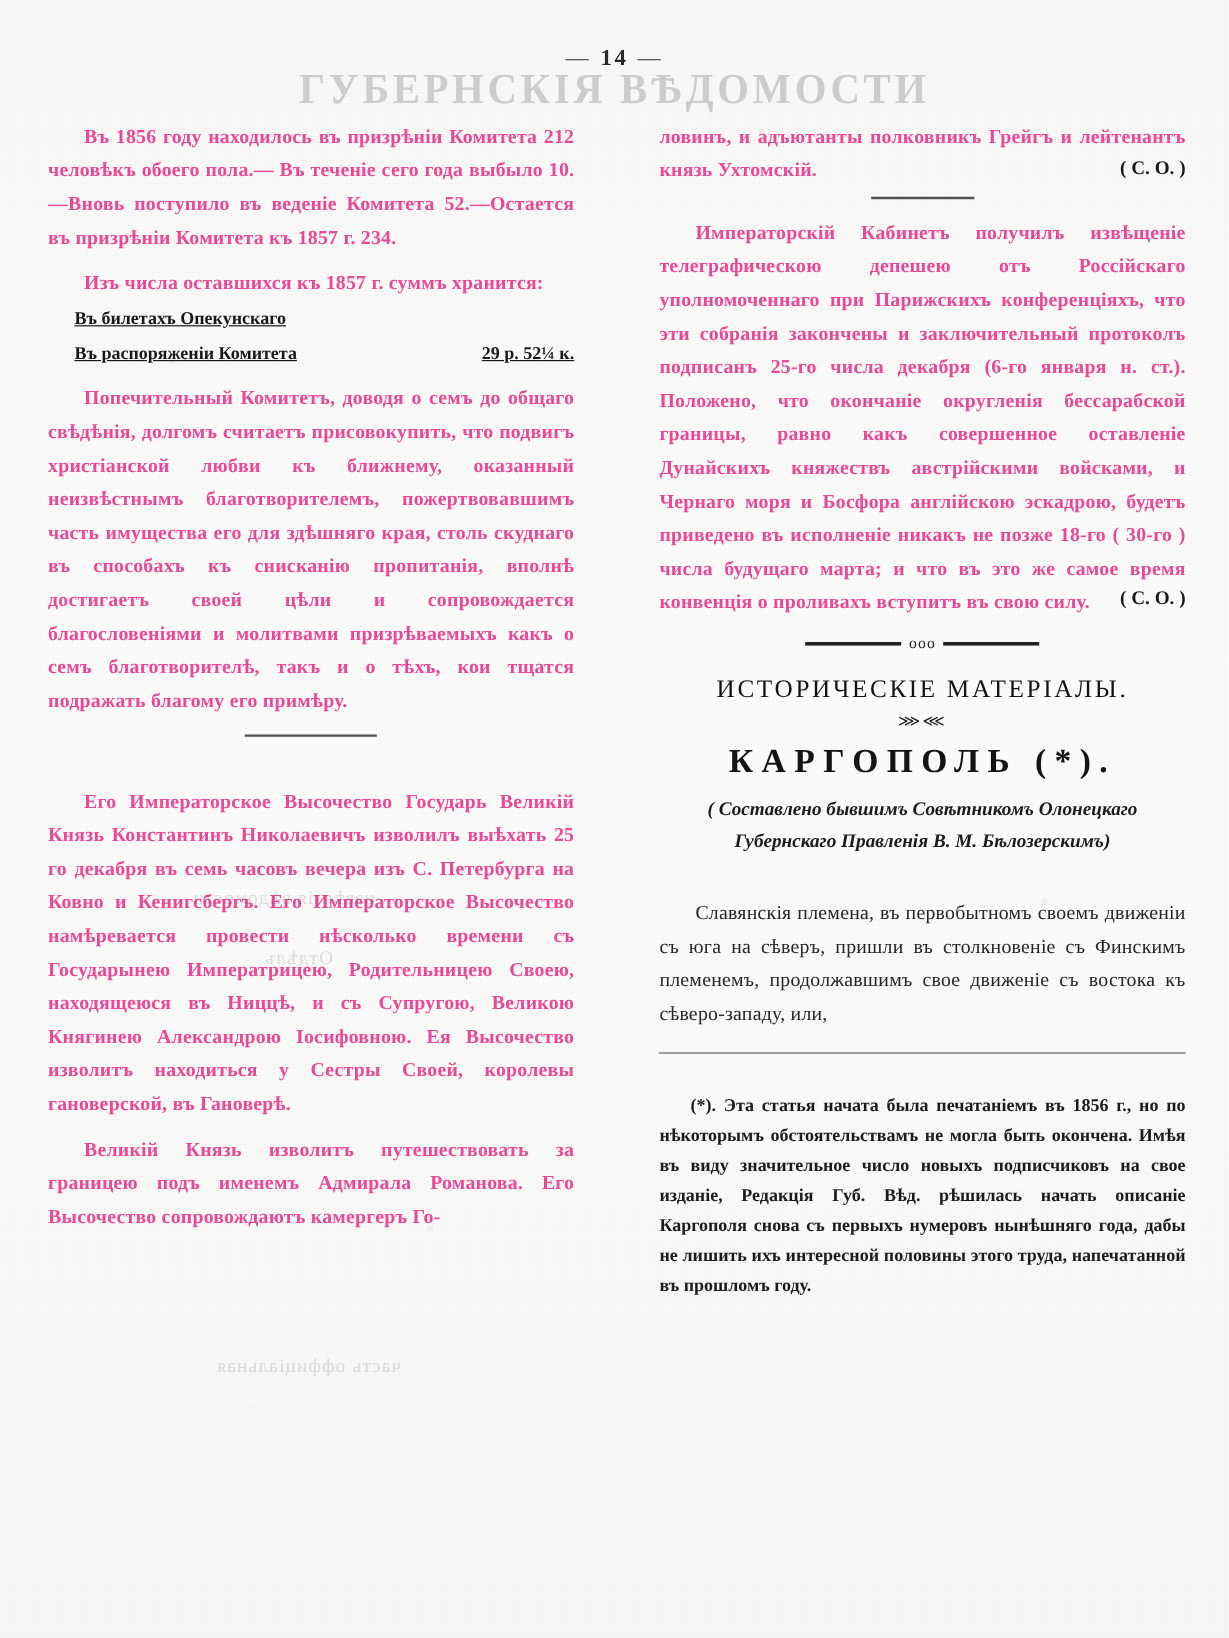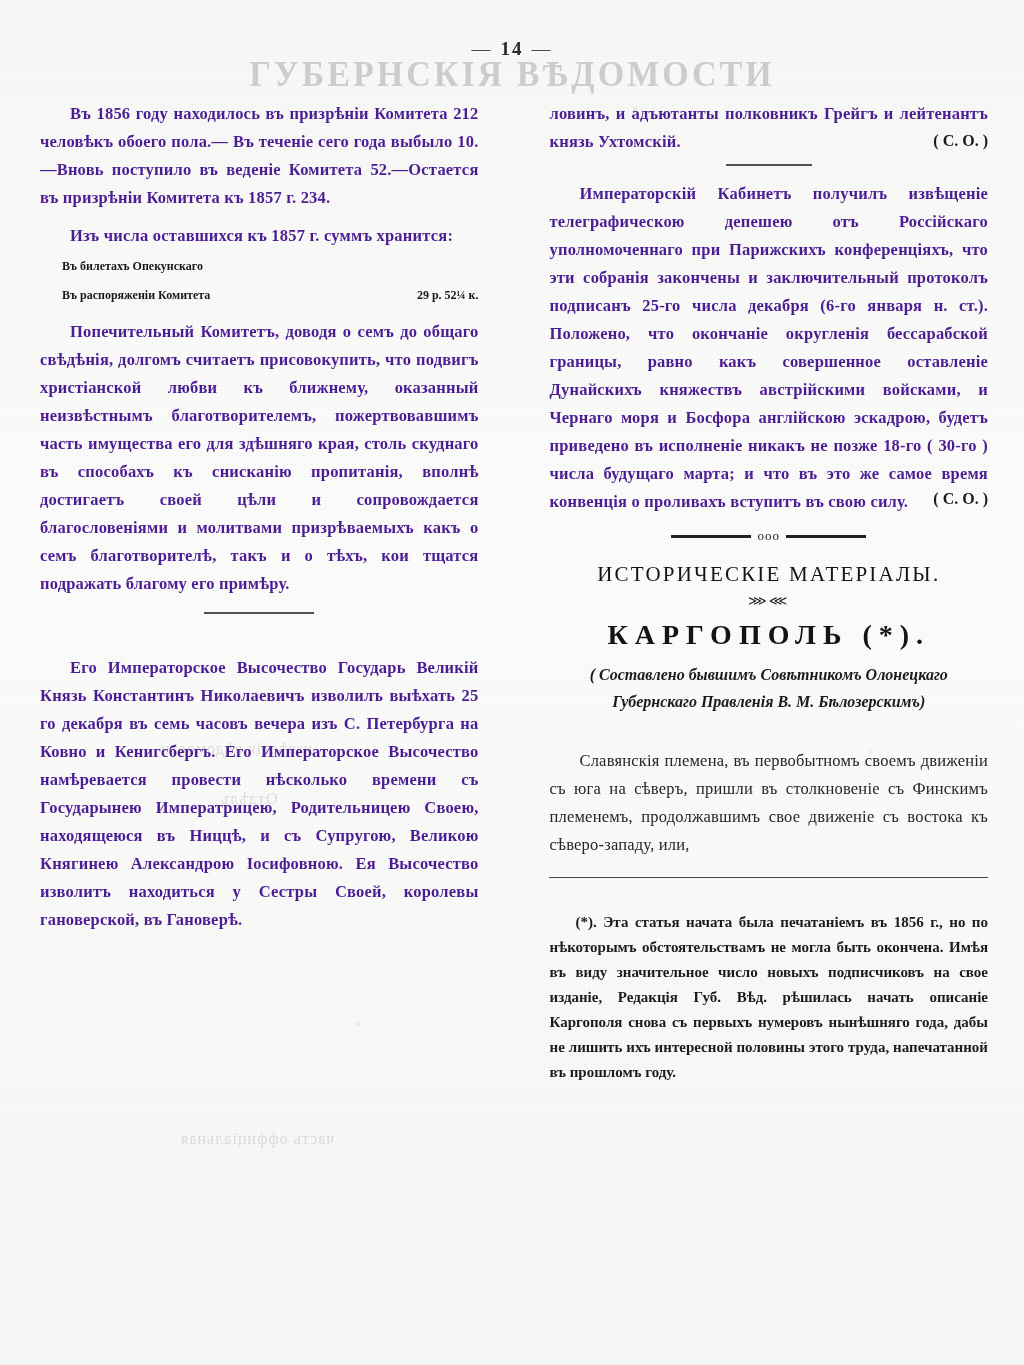--- a/index.html
+++ b/index.html
@@ -88,35 +88,36 @@
     background: linear-gradient(180deg, rgba(0,0,0,0) 0, rgba(0,0,0,0.45) 4%, rgba(0,0,0,0.45) 96%, rgba(0,0,0,0) 100%);
     margin: 6px 6px 0 6px;
   }
 
   p.body {
     margin: 0 0 2px 0;
     font-size: 16.5px;
     line-height: 28px;
     text-align: justify;
     text-indent: 30px;
-    color: #4c1d95;
+    color: #ec4899;
     letter-spacing: .2px;
     font-weight: 600;
   }
   p.body.noind { text-indent: 0; }
   p.body.light { font-weight: 500; color:#262626; }
   .gap-s { height: 8px; }
   .gap-l { height: 26px; }
 
   
   .ledger {
-    font-size: 12px;
+    font-size: 15px;
     line-height: 29px;
     font-weight: 600;
     color: #191919;
+    text-decoration: underline;
   }
   .ledger .row {
     display: flex;
     align-items: baseline;
     white-space: nowrap;
   }
   .ledger .lead { flex: 0 0 auto; }
   .ledger .fill {
     flex: 1 1 auto;
     margin: 0 6px;
@@ -244,20 +245,21 @@
     </div>
 
     <div class="gap-s"></div>
     <p class="body">Попечительный Комитетъ, доводя о семъ до общаго свѣдѣнія, долгомъ считаетъ присовокупить, что подвигъ христіанской любви къ ближнему, оказанный неизвѣстнымъ благотворителемъ, пожертвовавшимъ часть имущества его для здѣшняго края, столь скуднаго въ способахъ къ снисканію пропитанія, вполнѣ достигаетъ своей цѣли и сопровождается благословеніями и молитвами призрѣваемыхъ какъ о семъ благотворителѣ, такъ и о тѣхъ, кои тщатся подражать благому его примѣру.</p>
 
     <div class="orn-line"></div>
     <div class="gap-l"></div>
 
     <p class="body">Его Императорское Высочество Государь Великій Князь Константинъ Николаевичъ изволилъ выѣхать 25 го декабря въ семь часовъ вечера изъ С. Петербурга на Ковно и Кенигсбергъ. Его Императорское Высочество намѣревается провести нѣсколько времени съ Государынею Императрицею, Родительницею Своею, находящеюся въ Ниццѣ, и съ Супругою, Великою Княгинею Александрою Іосифовною. Ея Высочество изволитъ находиться у Сестры Своей, королевы гановерской, въ Гановерѣ.</p>
     <div class="gap-s"></div>
+    <p class="body">Великій Князь изволитъ путешествовать за границею подъ именемъ Адмирала Романова. Его Высочество сопровождаютъ камергеръ Го-</p>
 
     <div class="ghost" style="top: 640px; left: 120px;">извѣстія вѣдомости</div>
     <div class="ghost" style="top: 690px; left: 180px;">Отдѣлъ</div>
     <div class="ghost" style="top: 1030px; left: 140px;">часть оффиціальная</div>
   </div>
 
   <div class="rule-v"></div>
 
   <div class="col right">
 

